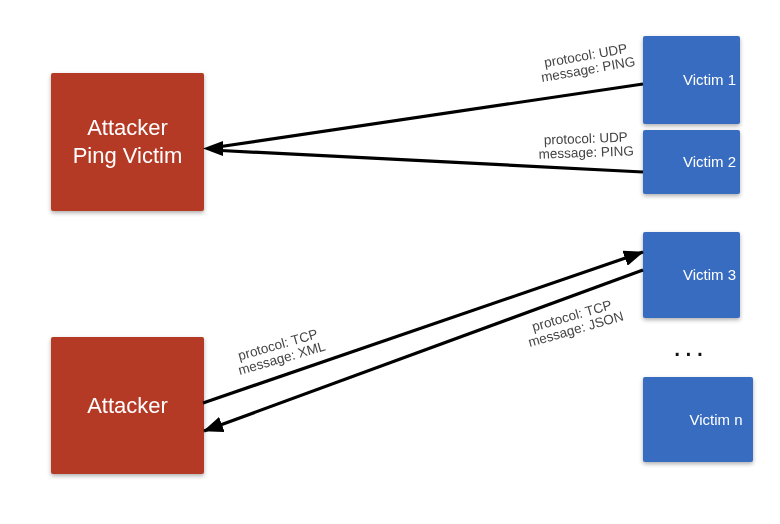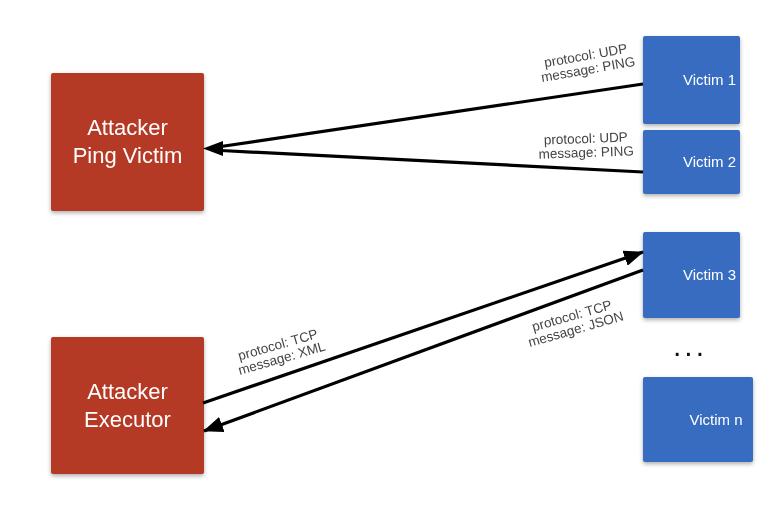--- a/index.html
+++ b/index.html
@@ -87,21 +87,20 @@
 
 <div class="canvas">
 
   <div class="node attacker" style="left:51px; top:73px; width:153px; height:138px;">
     <span>Attacker</span>
     <span>Ping Victim</span>
   </div>
 
   <div class="node attacker" style="left:51px; top:337px; width:153px; height:137px;">
     <span>Attacker</span>
-    <span>Executor</span>
   </div>
 
   <div class="node victim" style="left:643px; top:36px; width:97px; height:88px;">
     <span>Victim 1</span>
   </div>
 
   <div class="node victim" style="left:643px; top:130px; width:97px; height:64px;">
     <span>Victim 2</span>
   </div>
 

